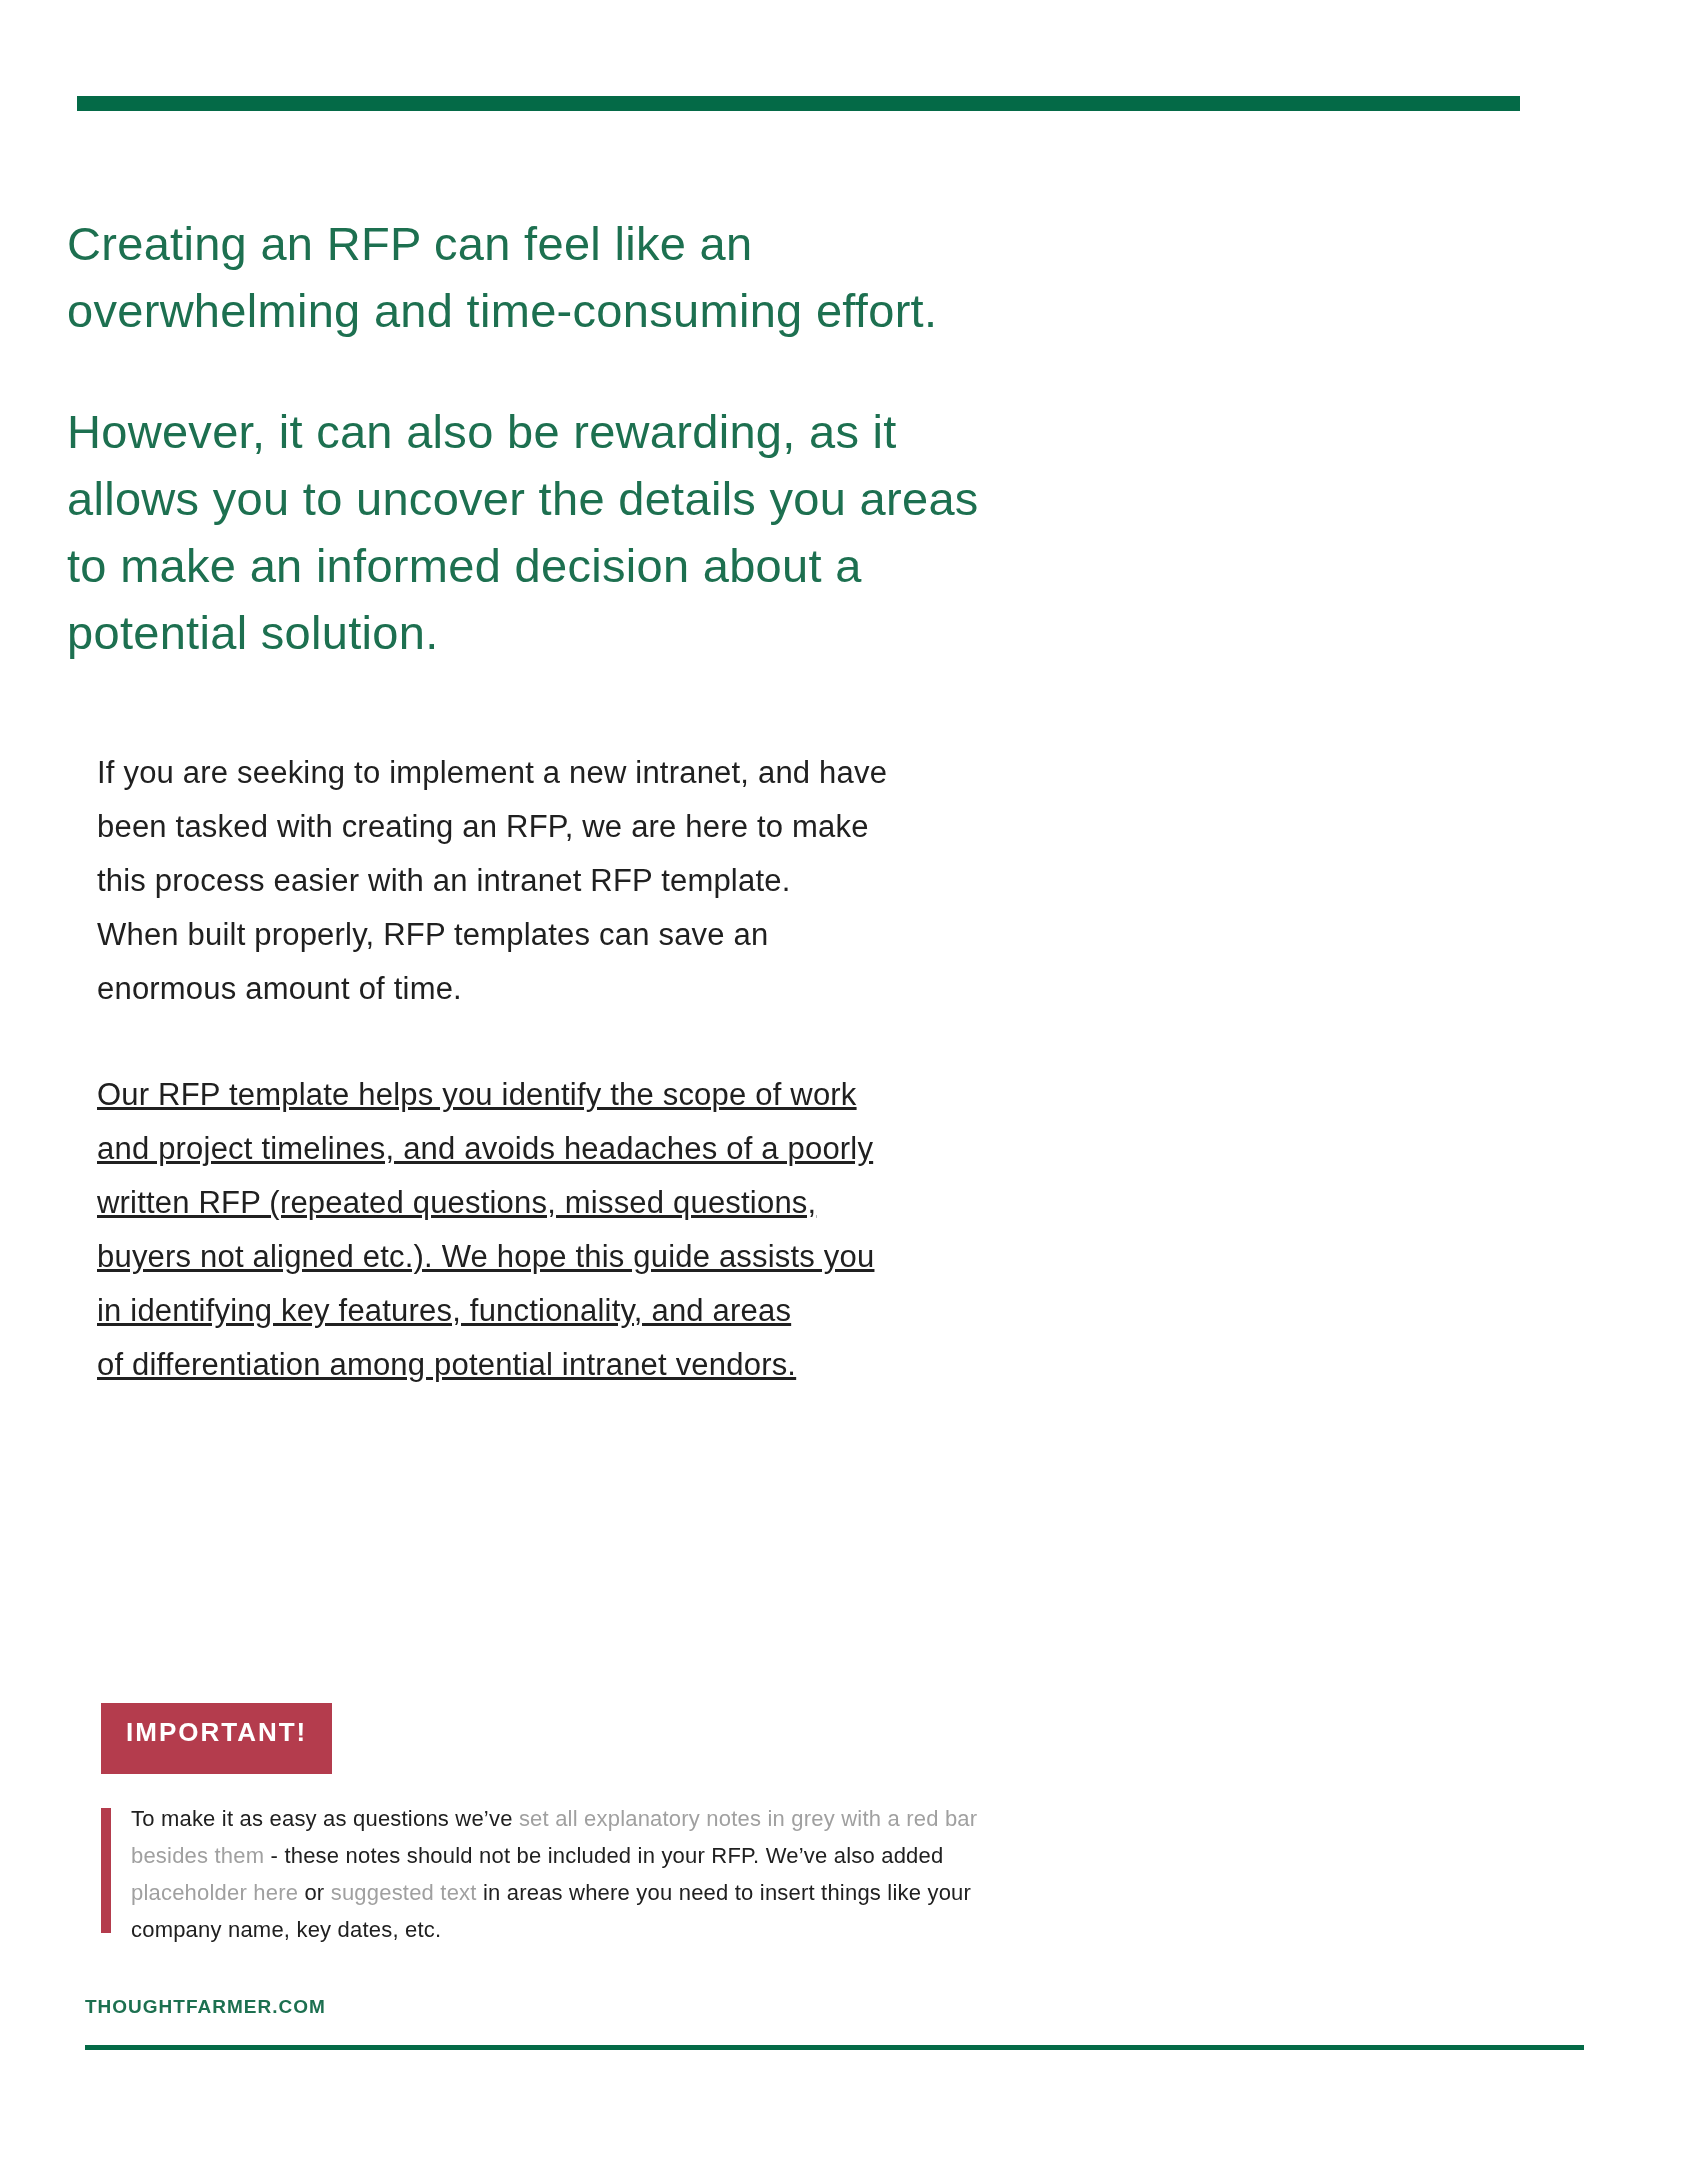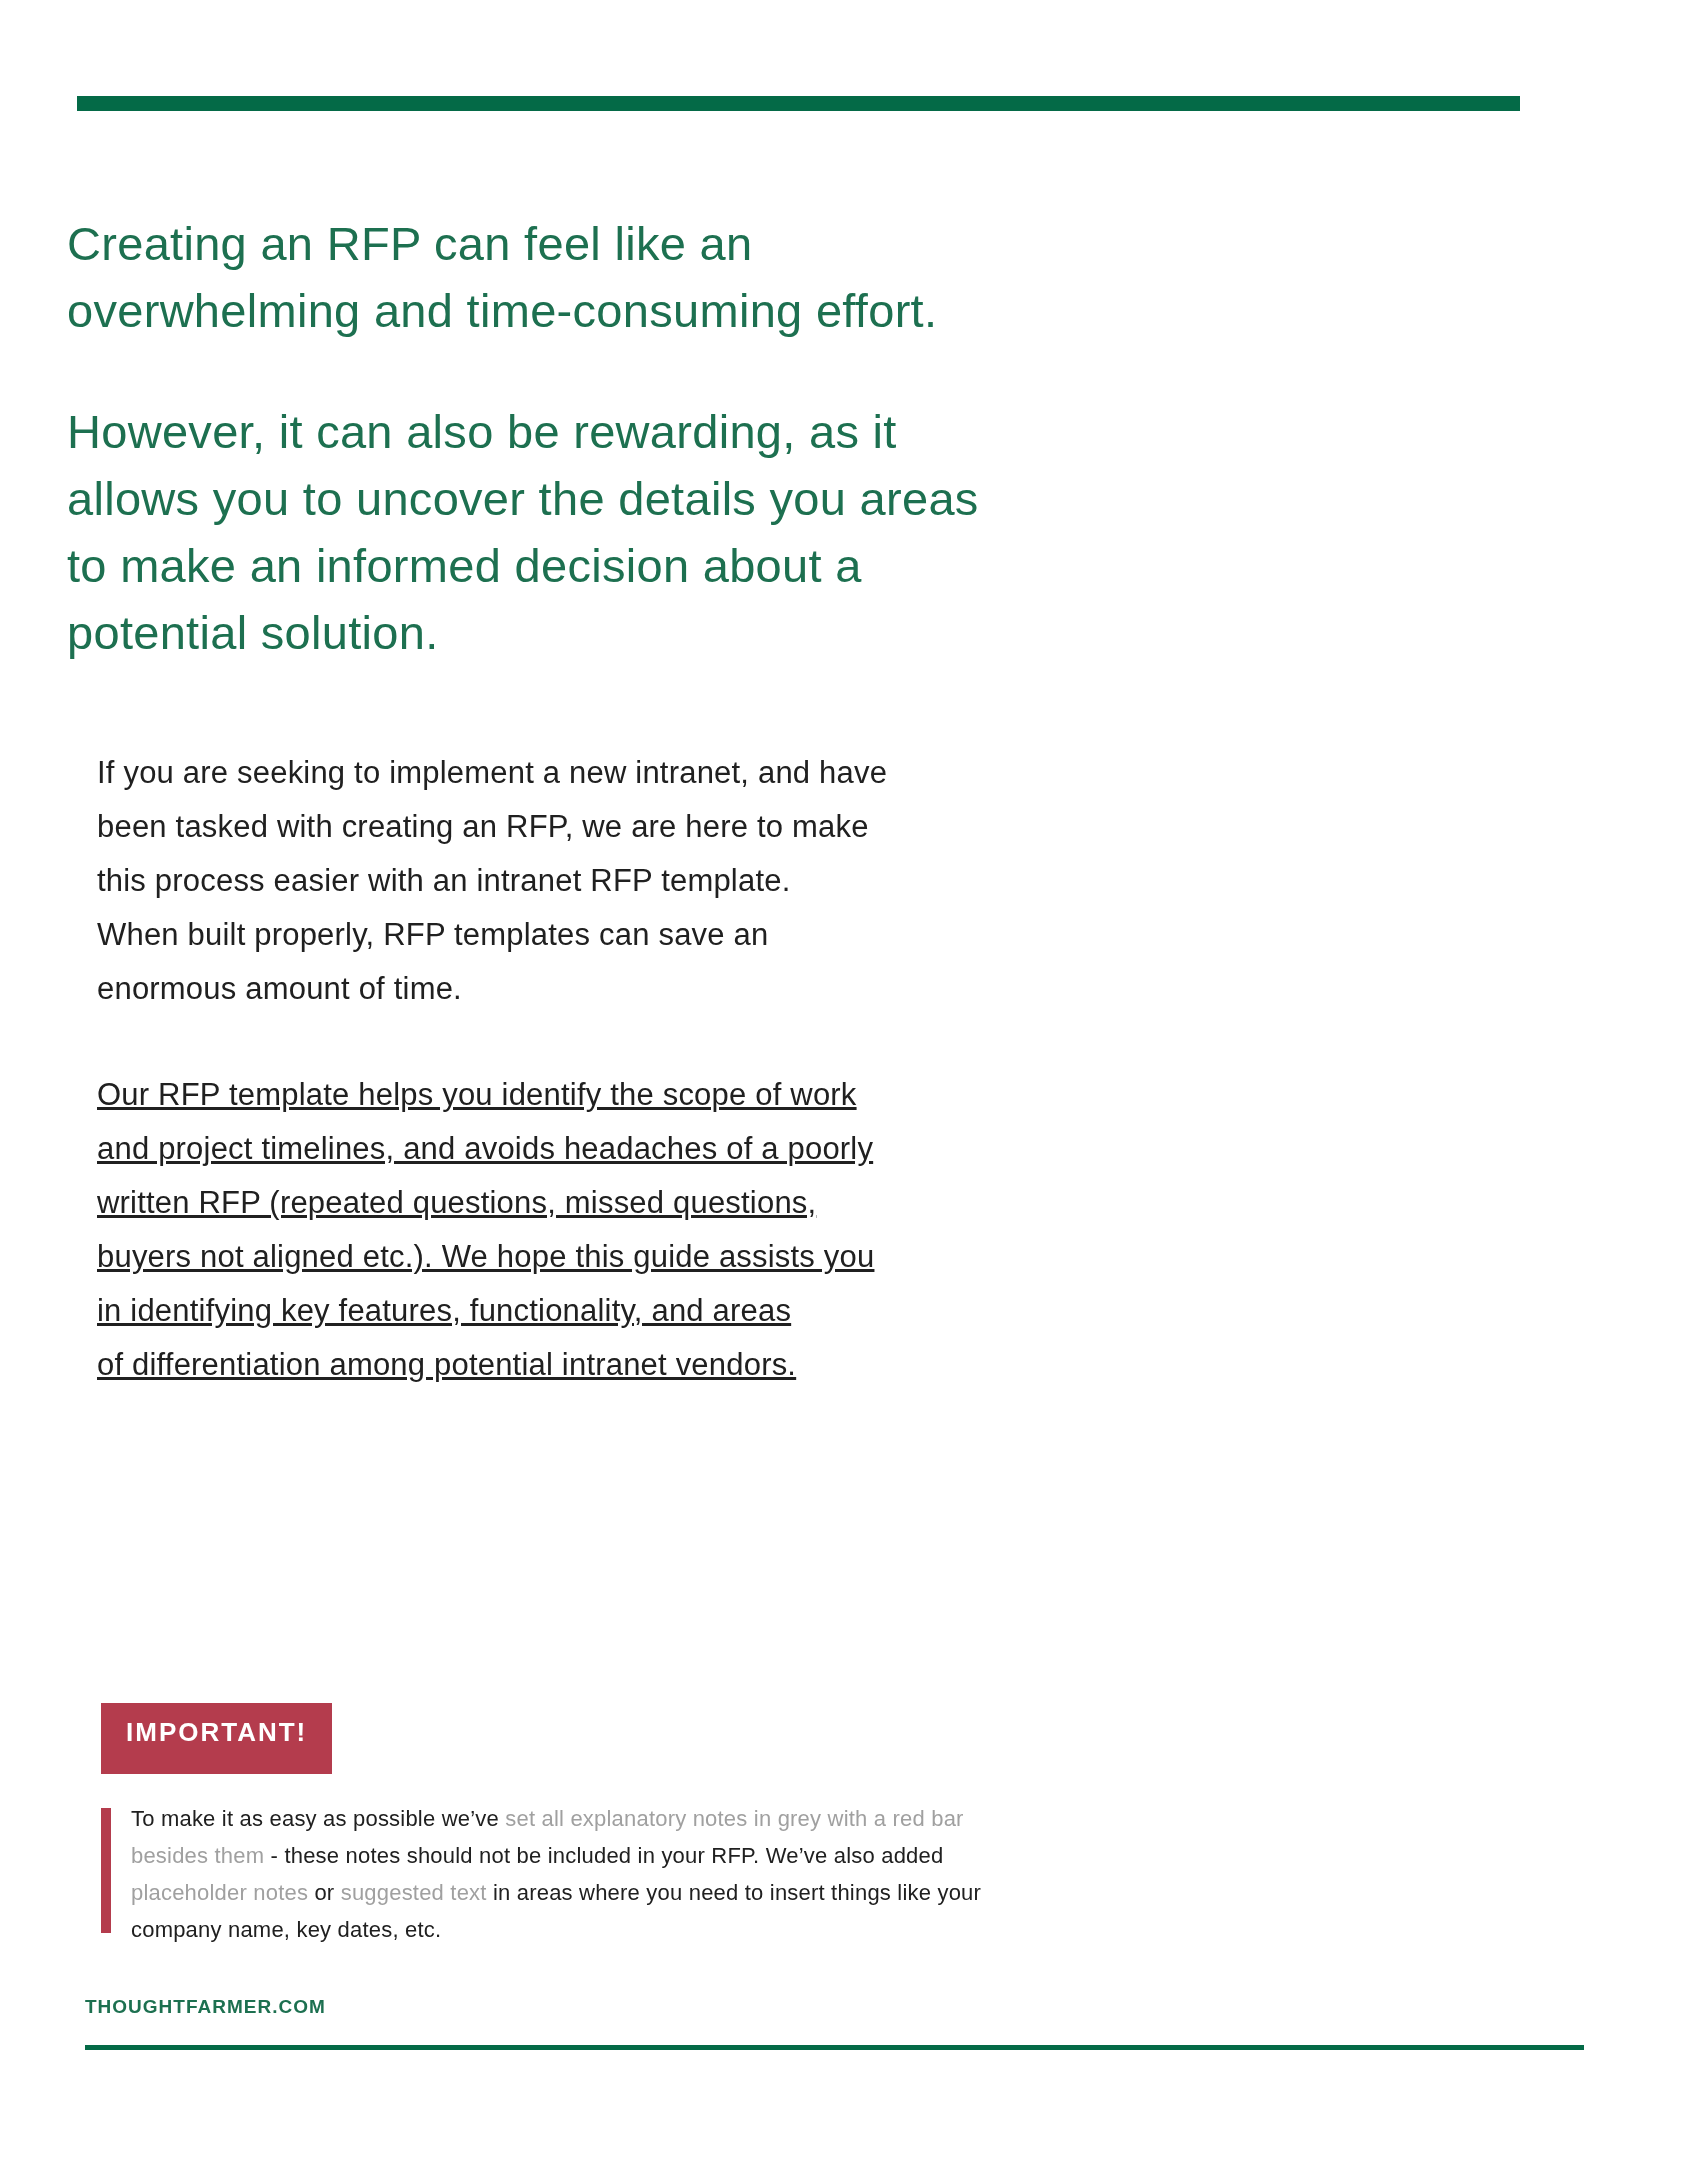--- a/index.html
+++ b/index.html
@@ -124,22 +124,22 @@
 and project timelines, and avoids headaches of a poorly
 written RFP (repeated questions, missed questions,
 buyers not aligned etc.). We hope this guide assists you
 in identifying key features, functionality, and areas
 of differentiation among potential intranet vendors.</div>
 
 <div class="important-badge">IMPORTANT!</div>
 
 <div class="note-block">
   <div class="note-accent-bar"></div>
-  <div class="note-text"><span class="seg-dark">To make it as easy as possible we’ve </span><span class="seg-grey">set all explanatory notes in grey with a red bar
+  <div class="note-text"><span class="seg-dark">To make it as easy as questions we’ve </span><span class="seg-grey">set all explanatory notes in grey with a red bar
 besides them</span><span class="seg-dark"> - these notes should not be included in your RFP. We’ve also added
-</span><span class="seg-grey">placeholder notes</span><span class="seg-dark"> or </span><span class="seg-grey">suggested text</span><span class="seg-dark"> in areas where you need to insert things like your
+</span><span class="seg-grey">placeholder here</span><span class="seg-dark"> or </span><span class="seg-grey">suggested text</span><span class="seg-dark"> in areas where you need to insert things like your
 company name, key dates, etc.</span></div>
 </div>
 
 <div class="footer-rule"></div>
 
 <div class="footer-site">THOUGHTFARMER.COM</div>
 
 
 </body></html>

